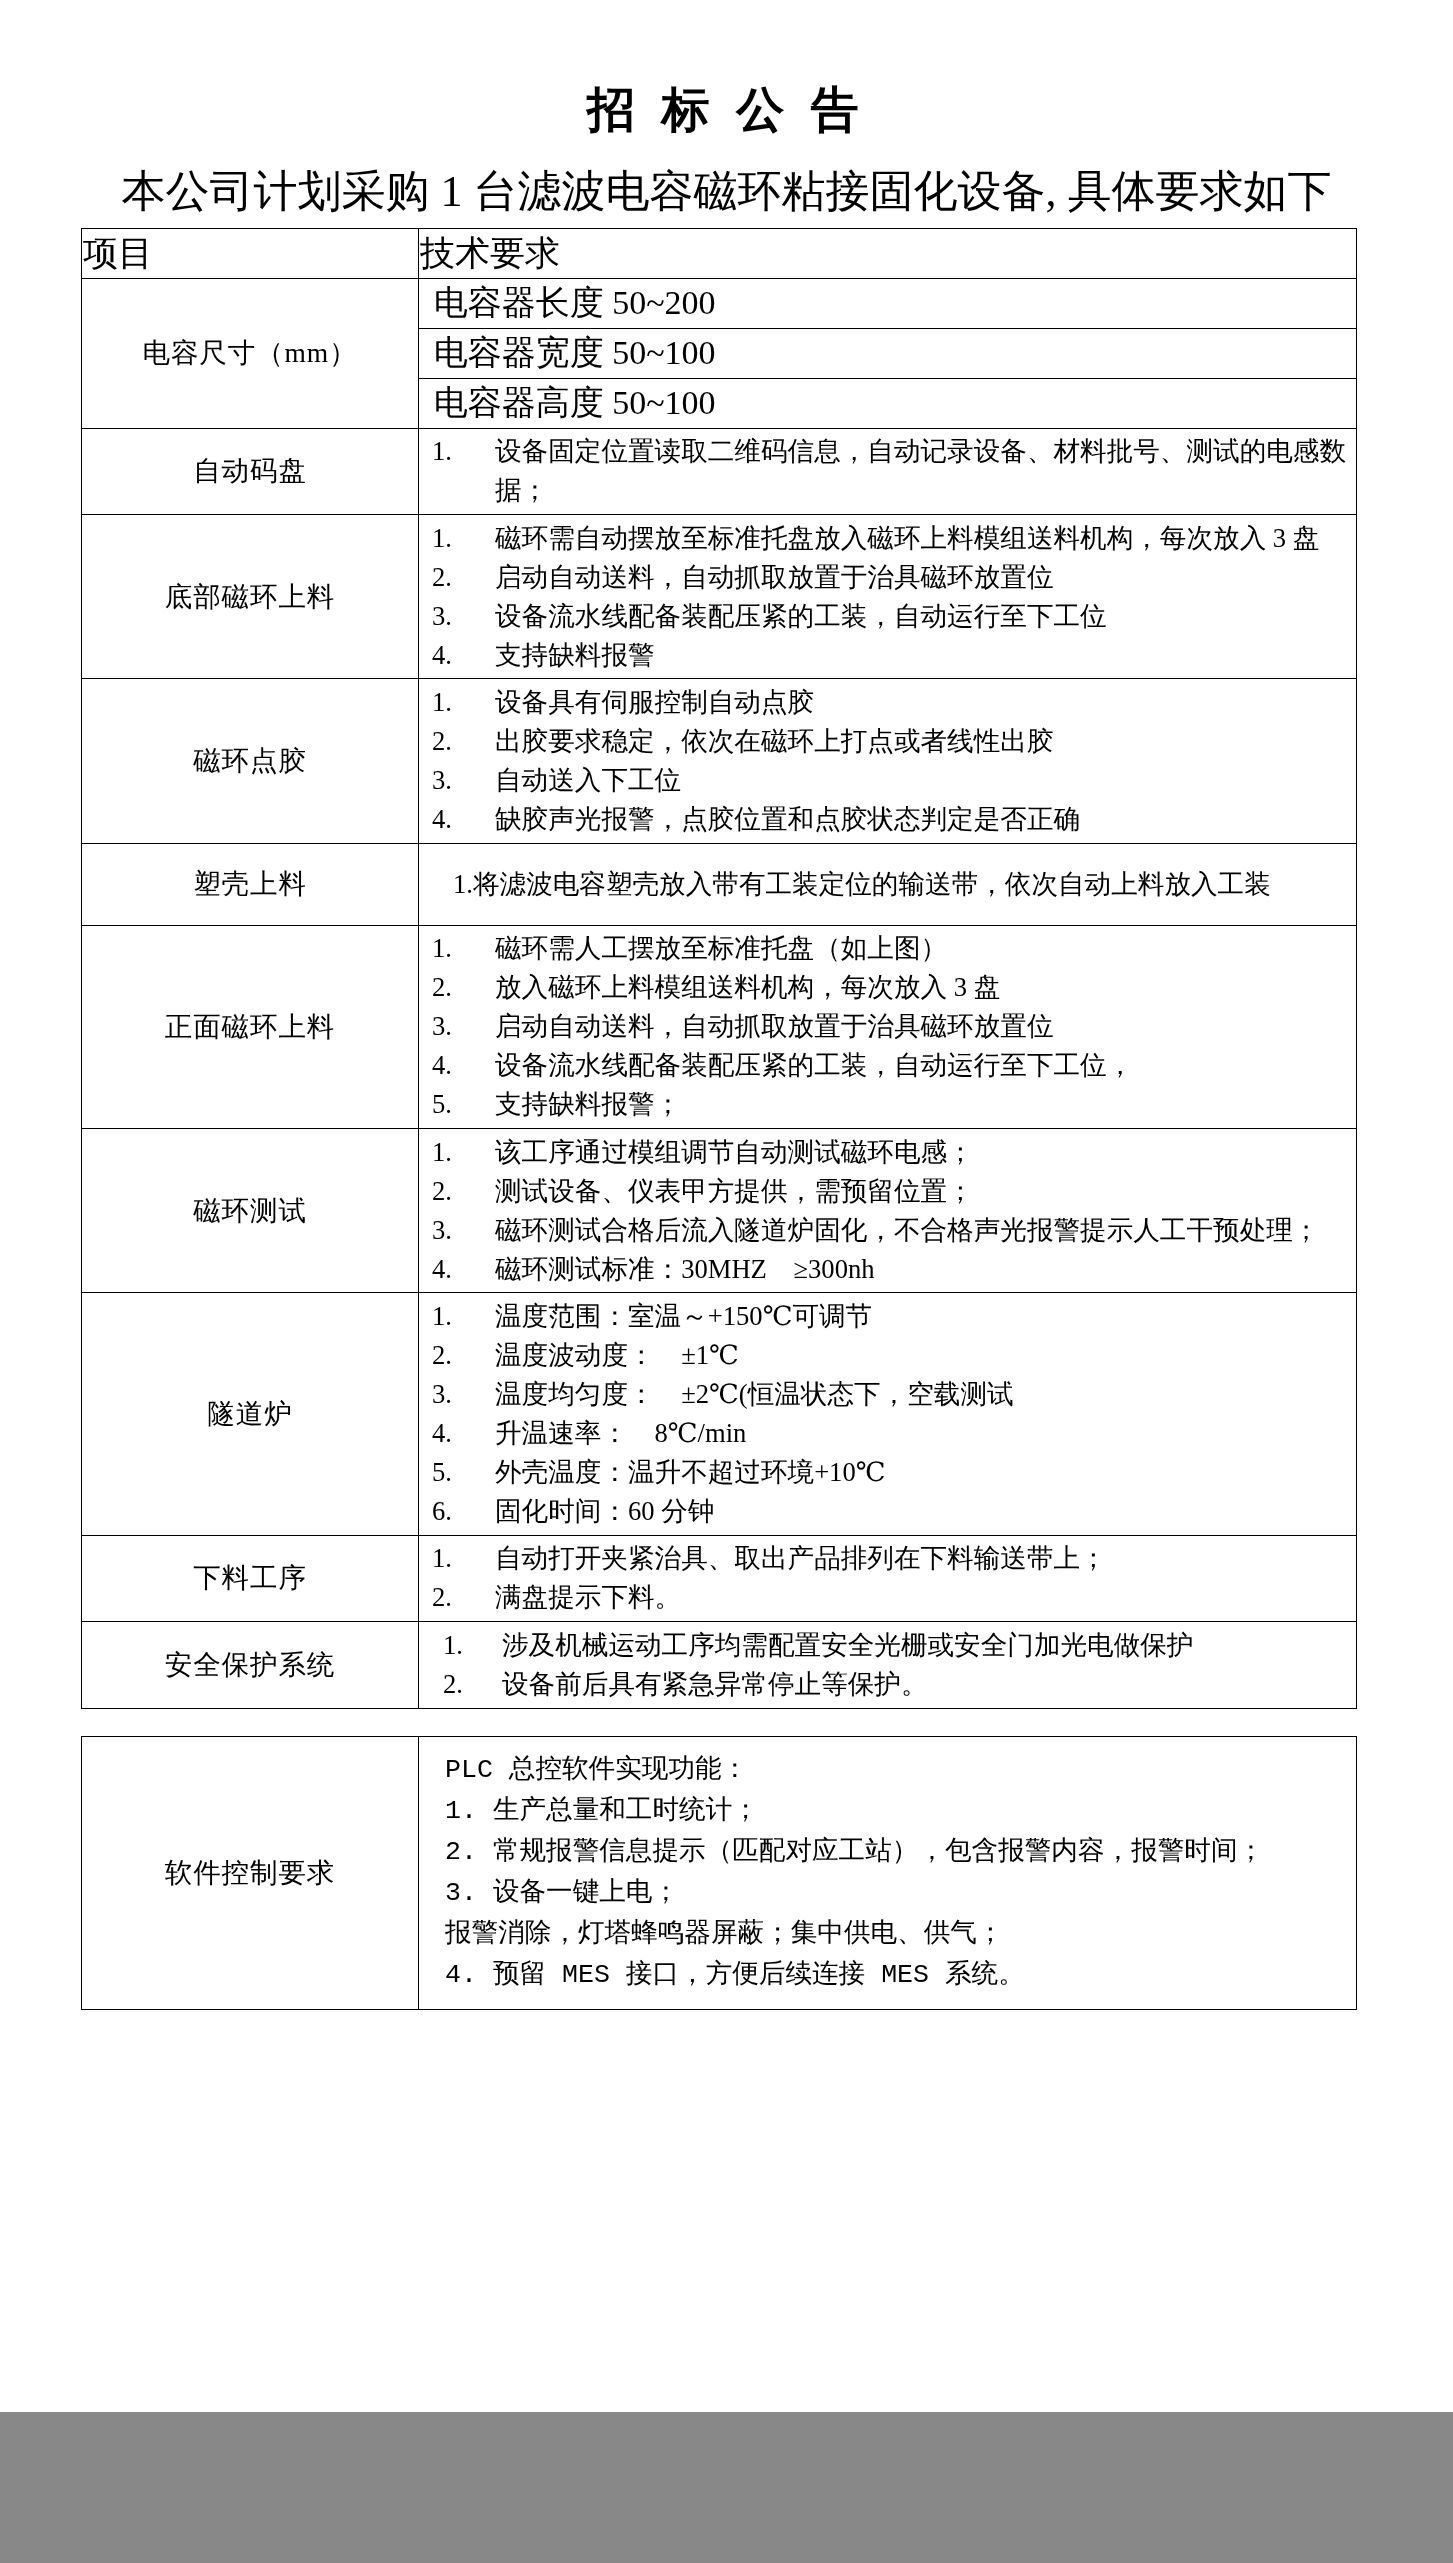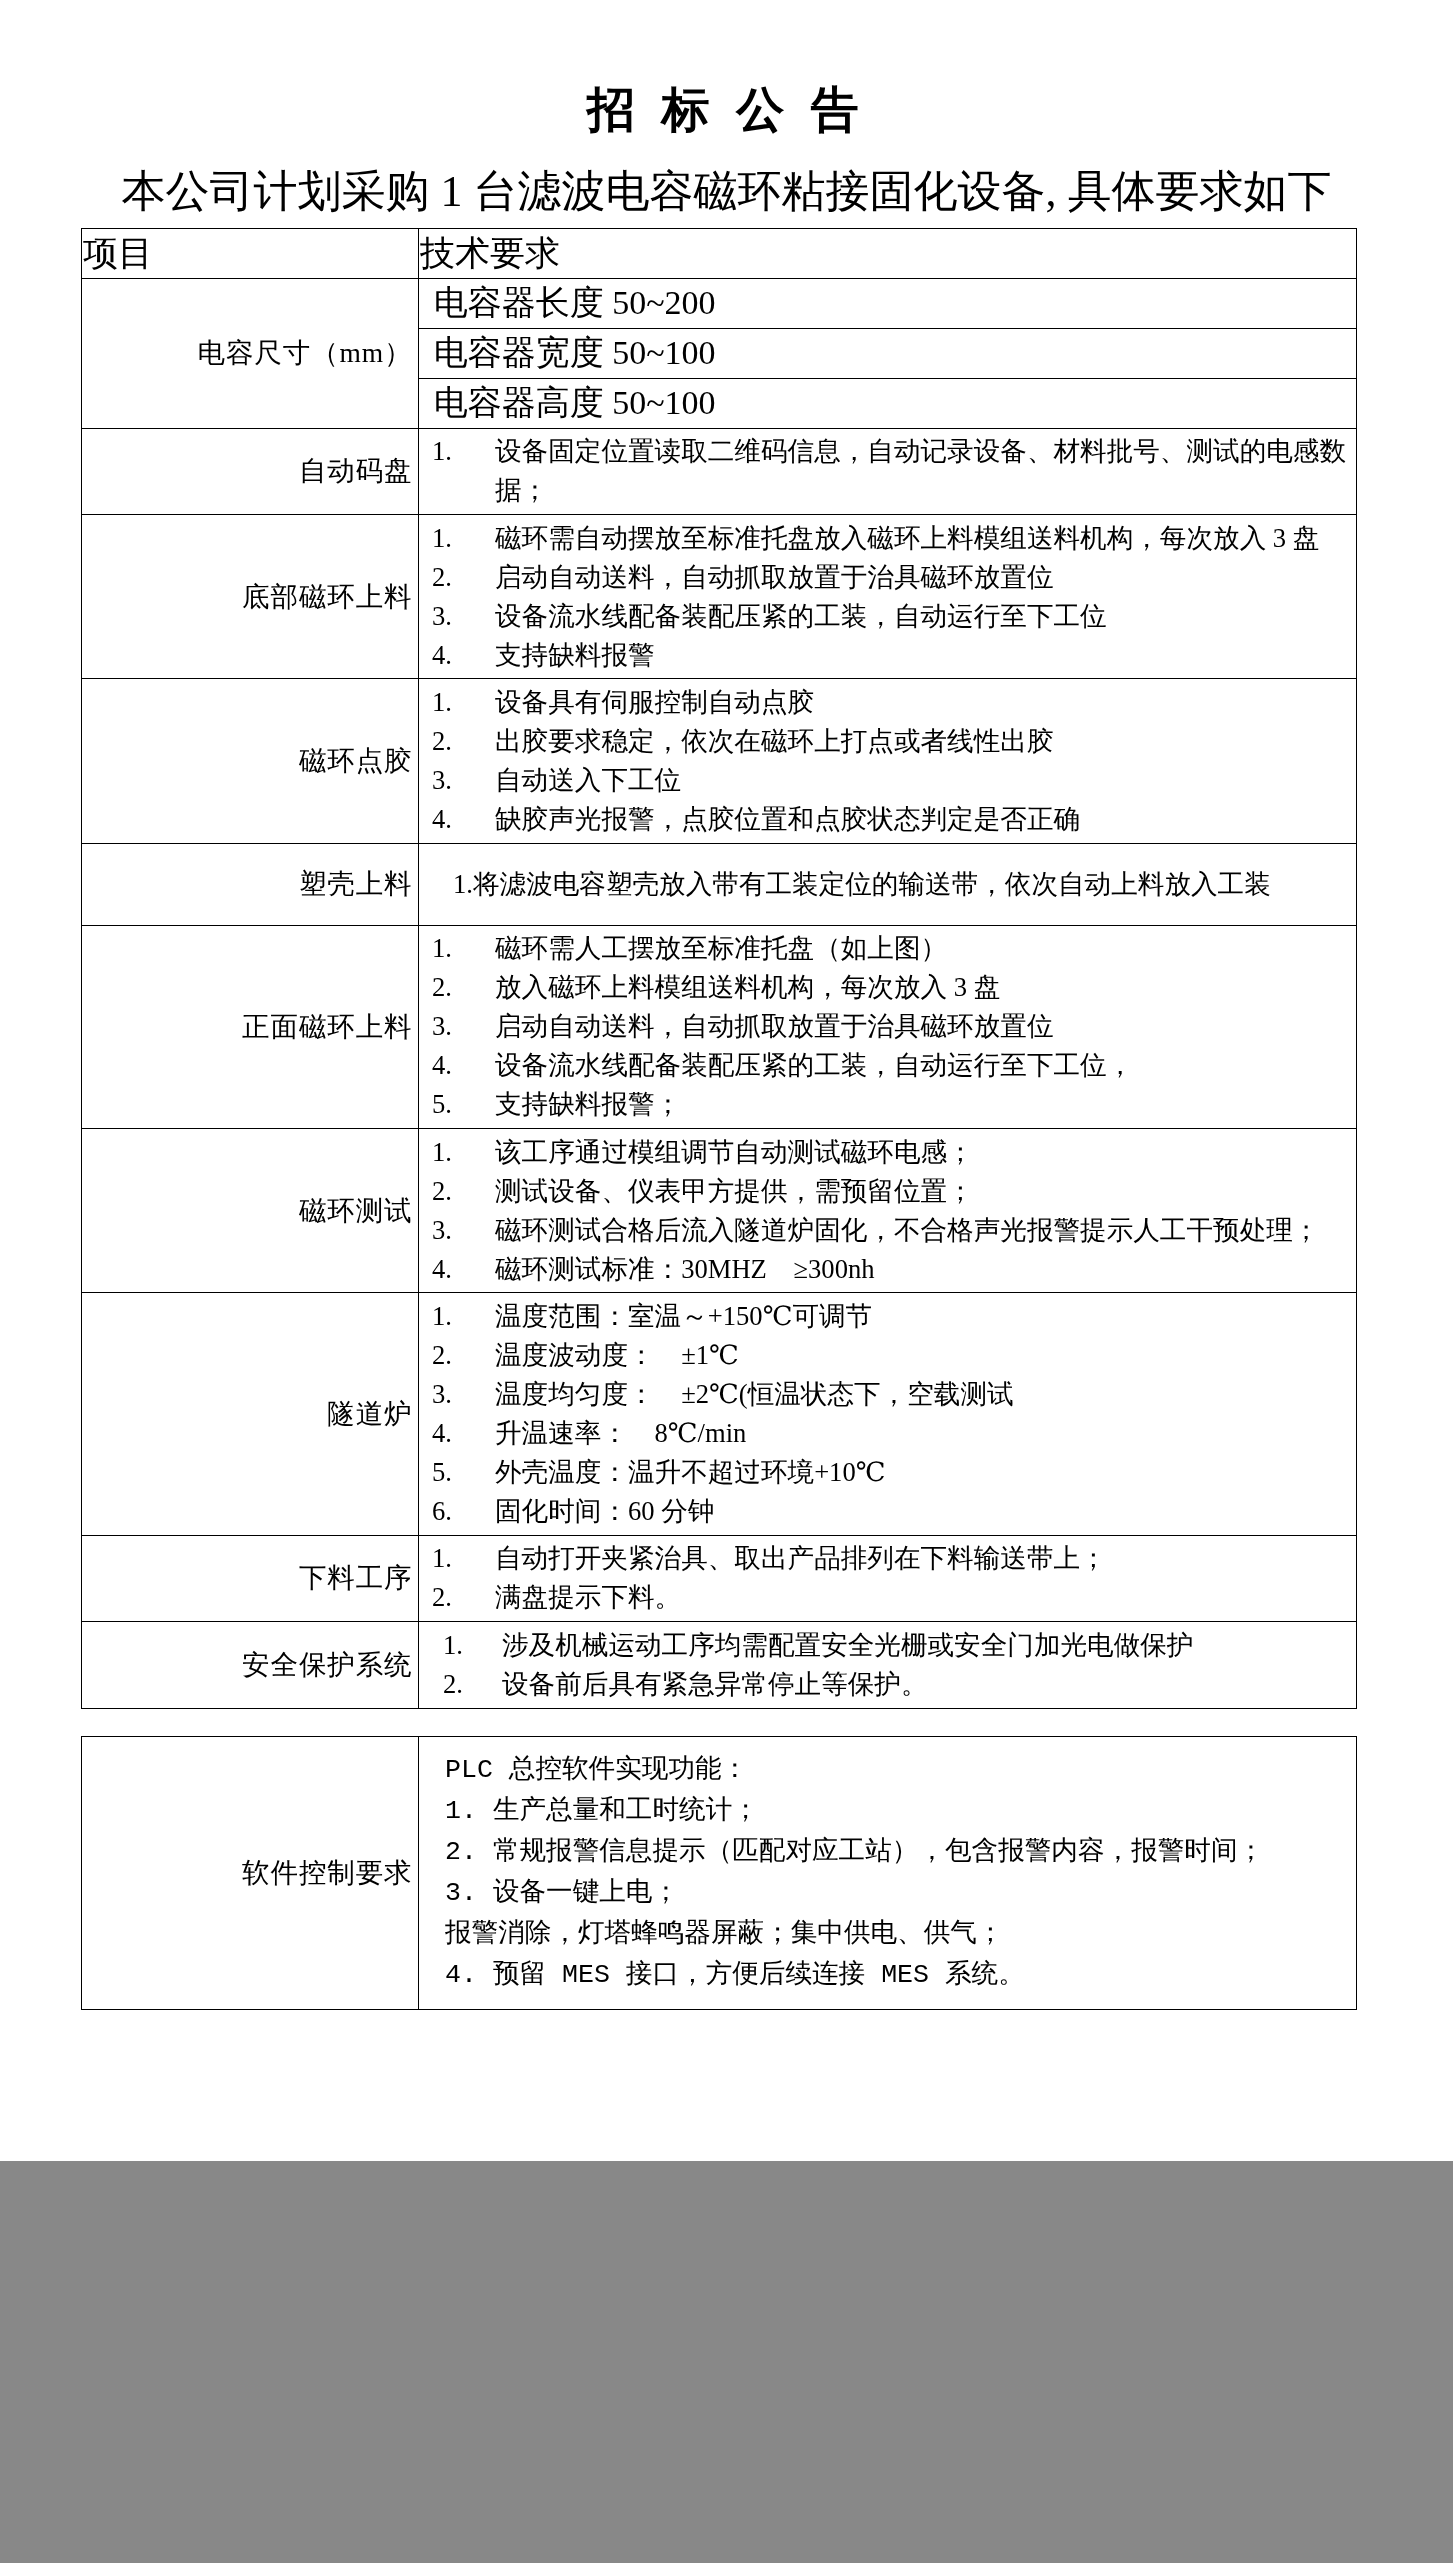--- a/index.html
+++ b/index.html
@@ -1,20 +1,20 @@
 <!DOCTYPE html>
 <html style="font-size:14.7px"><head>
 <meta charset="utf-8">
 <style>
   html, body { margin: 0; padding: 0; }
   body { background: #888; }
   .page {
     position: relative;
     width: 1453px;
-    height: 2161px;
+    height: 2412px;
     margin: 0 auto;
     background: #ffffff;
     color: #000;
     font-family: "Liberation Serif", "DejaVu Serif", serif;
     overflow: hidden;
   }
   .title {
     padding-top: 81px;
     text-align: center;
     font-size: 48px;
@@ -41,21 +41,21 @@
   table.t2 { margin-top: 27.5px; }
   col.c1 { width: 337px; }
   col.c2 { width: 938px; }
   td { border: 1.8px solid #000; vertical-align: middle; }
   td.hcell {
     height: 45px;
     text-align: left;
     font-size: 35px;
   }
   td.lab {
-    text-align: right;
+    text-align: center;
     font-size: 27.5px;
     letter-spacing: 0.9px;
     padding: 0 5.5px;
   }
   td.sub {
     height: 49px;
     font-size: 34px;
     padding: 0 9.2px 0 14.7px;
   }
   td.req {

